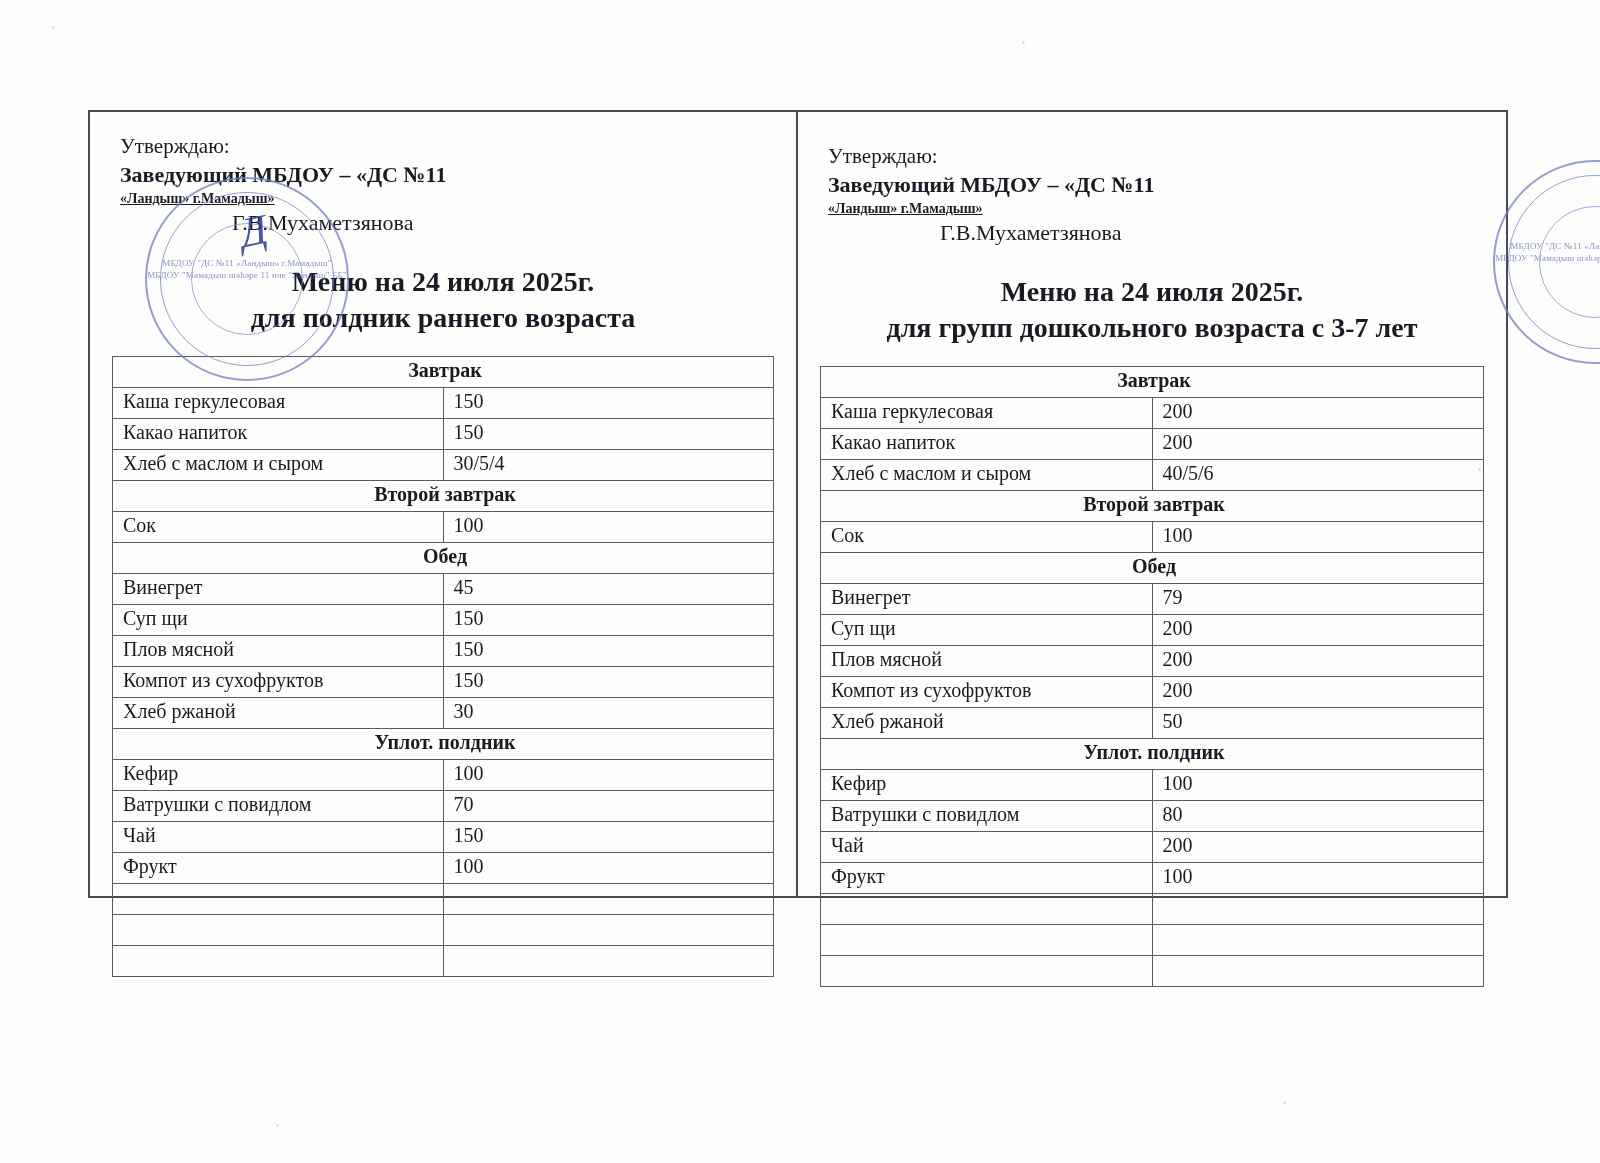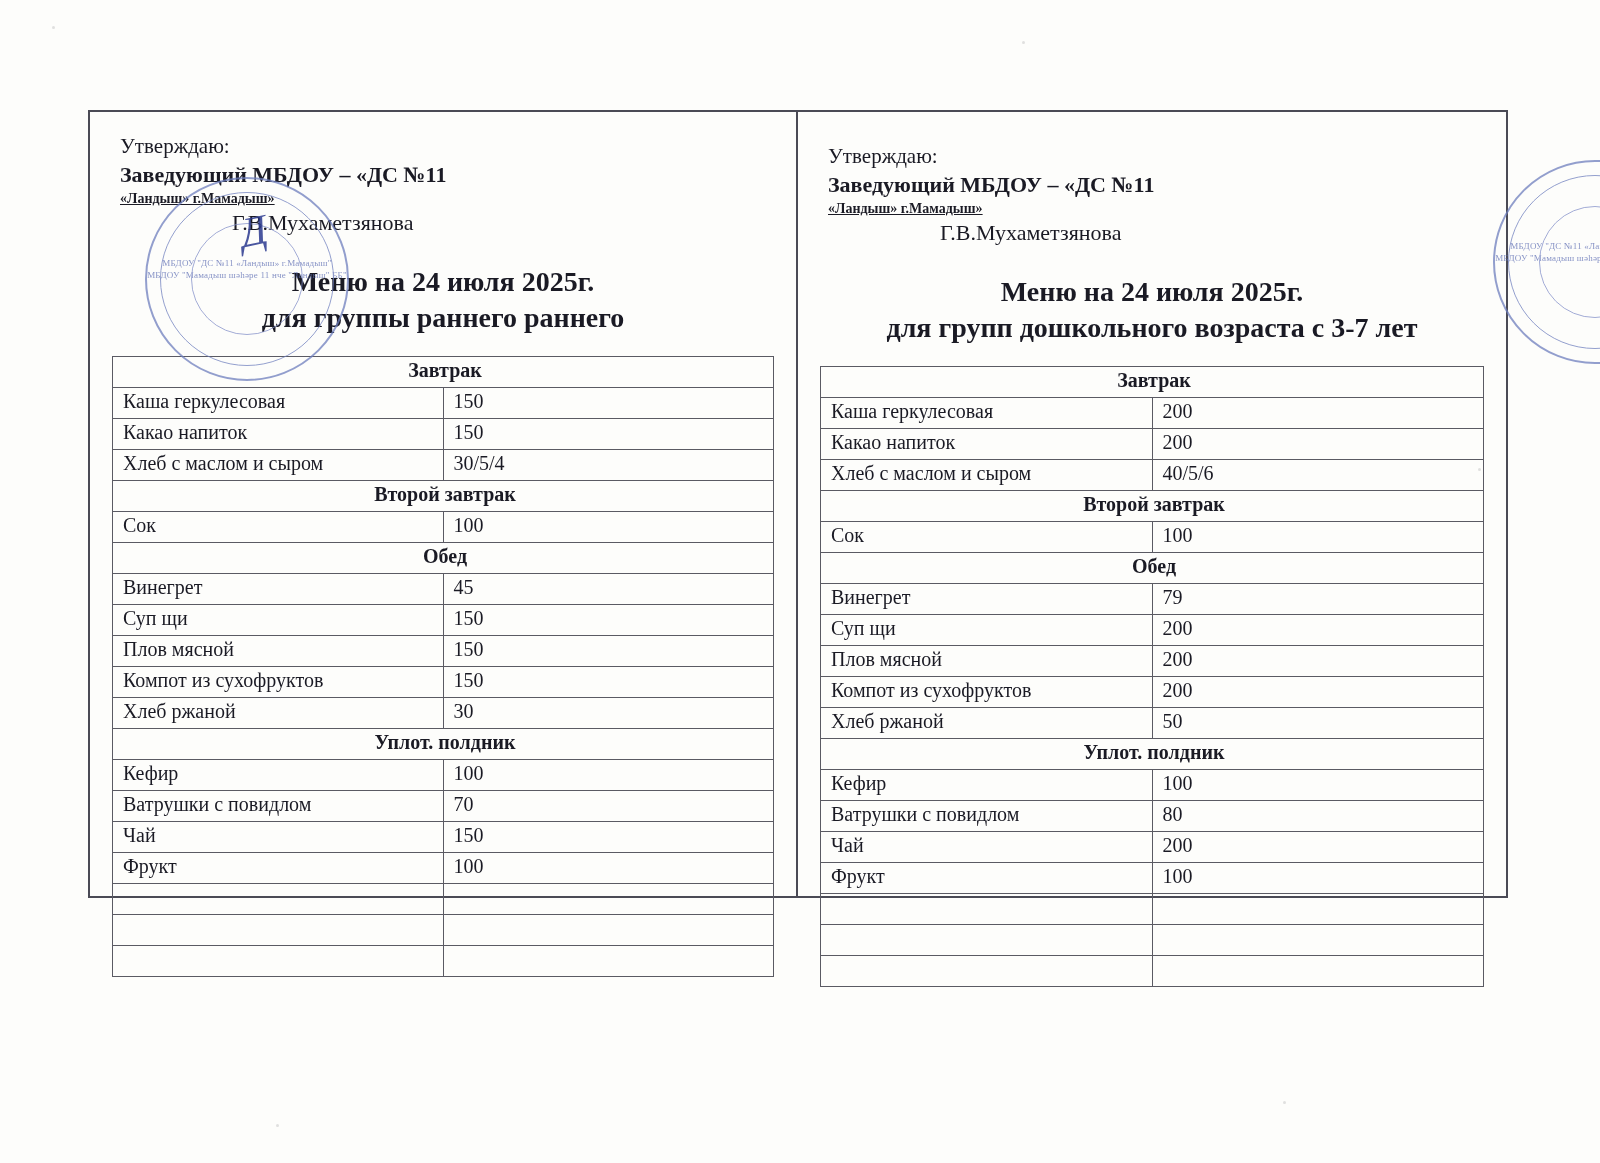--- a/index.html
+++ b/index.html
@@ -162,21 +162,21 @@
     <div class="half left">
       <div class="approve">
         <div class="line1">Утверждаю:</div>
         <div class="line2">Заведующий МБДОУ – «ДС №11</div>
         <div class="line3">«Ландыш» г.Мамадыш»</div>
         <div class="line4">Г.В.Мухаметзянова</div>
       </div>
 
       <div class="menu-title">
         <span>Меню на 24 июля 2025г.</span>
-        <span class="sub">для группы раннего раннего</span>
+        <span class="sub">для полдник раннего возраста</span>
       </div>
 
       <table class="menu">
         <tbody>
             <tr>
               <td class="section" colspan="2">Завтрак</td>
             </tr>
             <tr>
               <td>Каша геркулесовая</td>
               <td class="qty">150</td>

